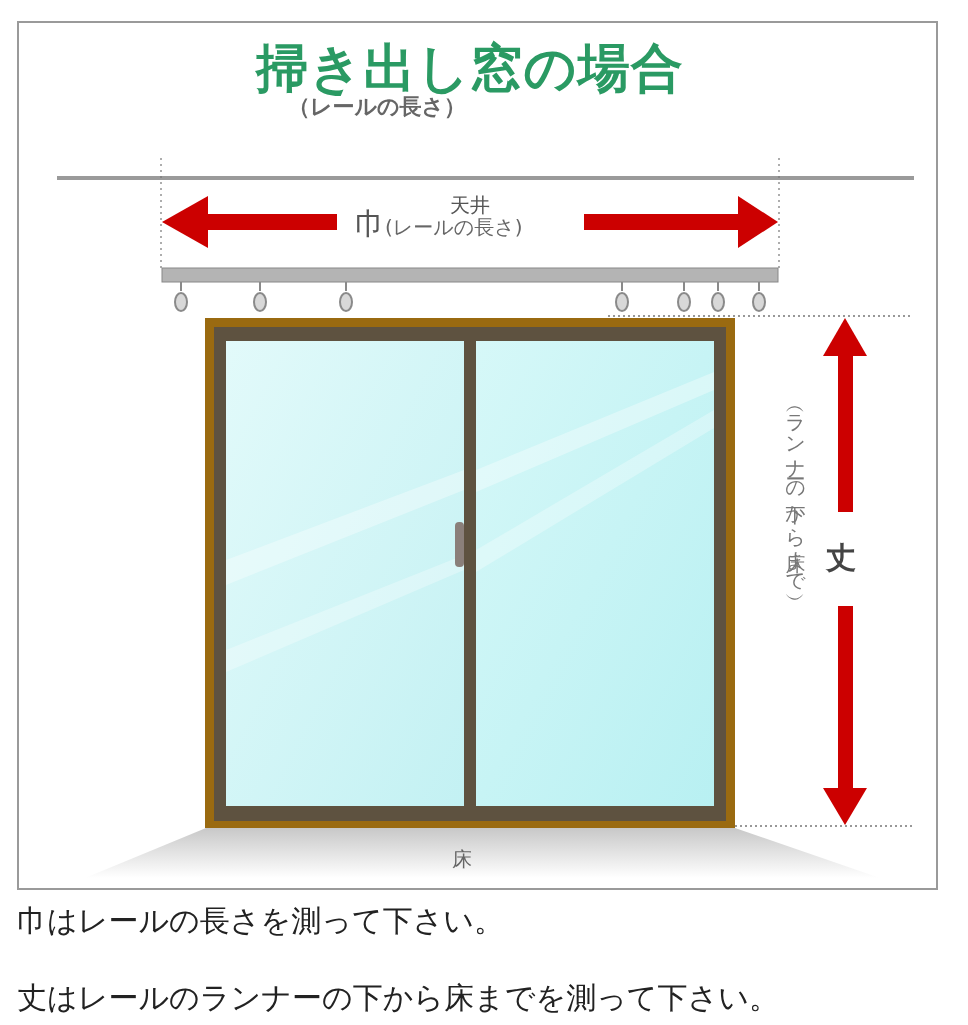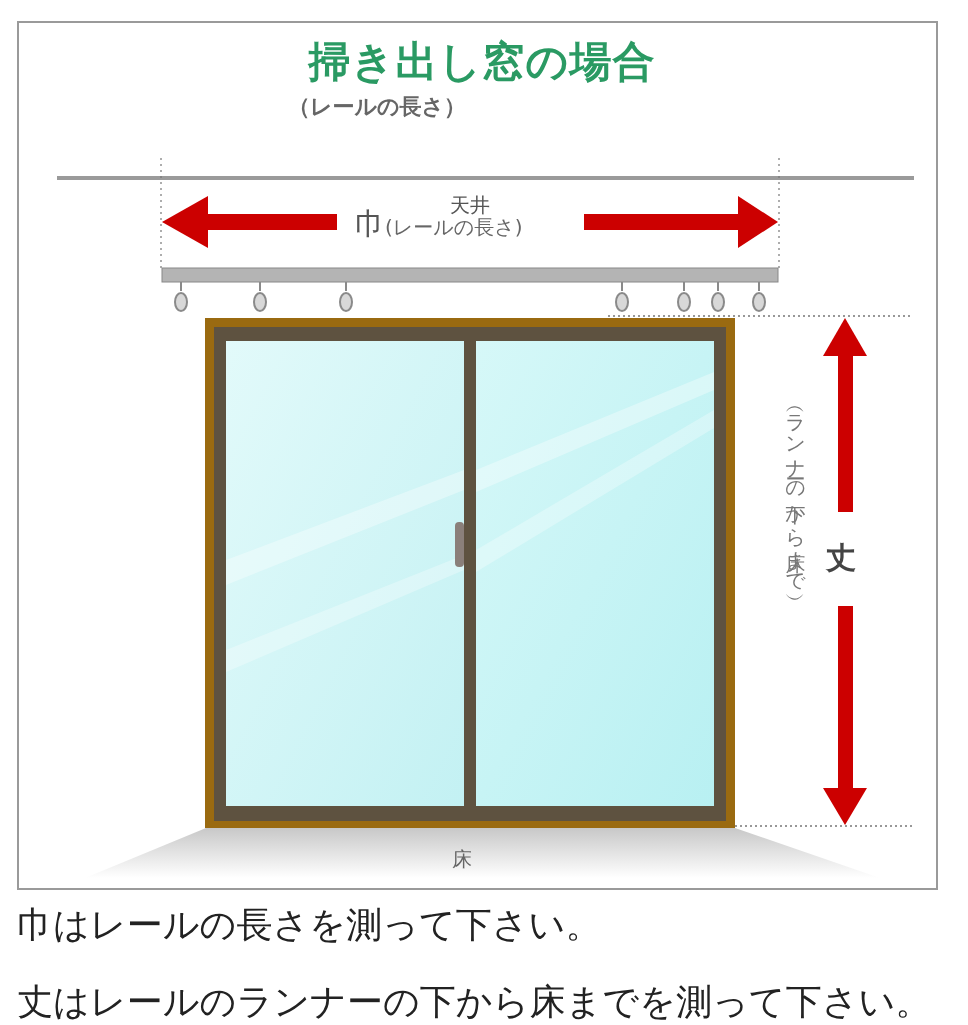--- a/index.html
+++ b/index.html
@@ -1,31 +1,31 @@
 <!DOCTYPE html>
 <html><head>
 <meta charset="utf-8">
 <style>
   html, body { margin: 0; padding: 0; background: #ffffff; }
   body { width: 968px; height: 1025px; position: relative; overflow: hidden;
          font-family: "DejaVu Sans", "Liberation Sans", sans-serif; }
   .diagram-box { position: absolute; left: 17px; top: 21px; width: 921px; height: 869px;
                  border: 2px solid #9a9a9a; box-sizing: border-box; background: #fff; }
-  .title { position: absolute; left: 12px; width: 940px; top: 34px; text-align: center;
-           font-size: 42px; font-weight: bold; color: #2a9a63; letter-spacing: 1px; }
+  .title { position: absolute; left: 0; width: 940px; top: 34px; text-align: center;
+           font-size: 52px; font-weight: bold; color: #2a9a63; letter-spacing: 1px; }
   .subtitle { position: absolute; left: 288px; top: 92px; font-size: 22px; color: #666; font-weight: bold; }
   .ceiling-label { position: absolute; left: 440px; top: 148px; width: 60px; text-align: center;
                    font-size: 20px; color: #555; margin-top: 44px; }
   .width-label { position: absolute; left: 355px; top: 204px; font-size: 20px; color: #666; }
   .width-label .big { font-size: 30px; color: #555; }
   .height-label { position: absolute; left: 826px; top: 538px; font-size: 30px; font-weight: bold; color: #444; }
   .vertical-note { position: absolute; left: 783px; top: 400px; width: 26px;
                    writing-mode: vertical-rl; font-size: 20px; color: #777; line-height: 26px; }
   .floor-label { position: absolute; left: 452px; top: 846px; font-size: 20px; color: #666; }
-  .instr { position: absolute; left: 17px; font-size: 36px; color: #222; }
+  .instr { position: absolute; left: 17px; font-size: 30px; color: #222; }
   .instr.l1 { top: 901px; }
   .instr.l2 { top: 978px; }
   svg.art { position: absolute; left: 0; top: 0; }
 </style>
 </head>
 <body>
 
 <div class="diagram-box"></div>
 
 <svg class="art" width="968" height="1025" viewBox="0 0 968 1025">

